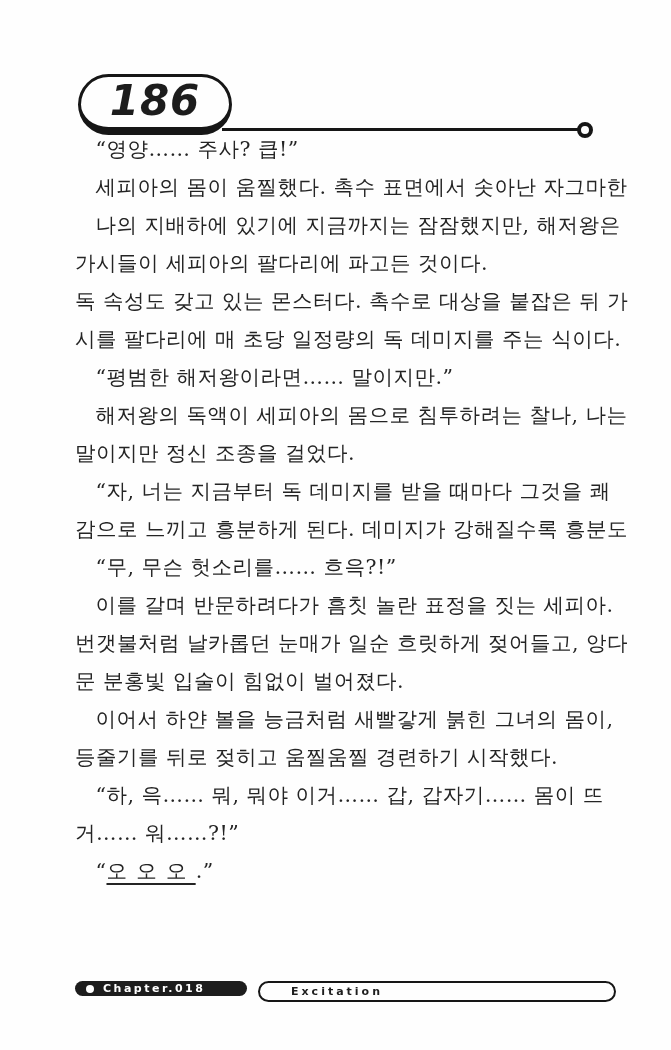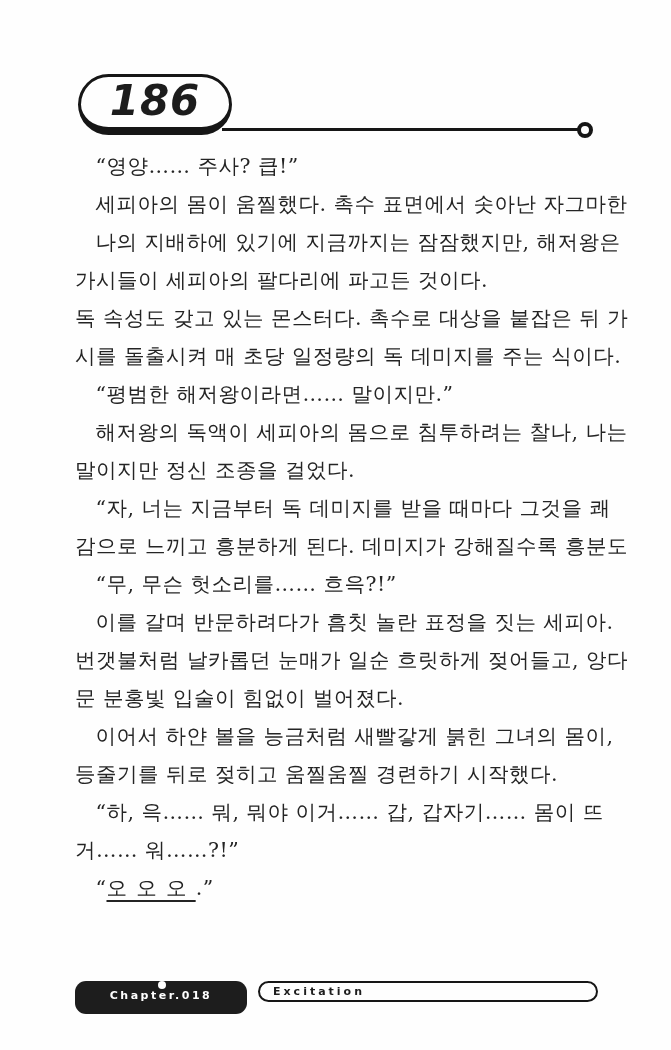--- a/index.html
+++ b/index.html
@@ -58,21 +58,21 @@
     height: 8px;
     border: 4px solid #161616;
     border-radius: 50%;
     background: #fefefe;
   }
 
   
   .body-text {
     position: absolute;
     left: 75px;
-    top: 147px;
+    top: 130px;
     width: 524px;
   }
   .text-line {
     font-size: 20.5px;
     line-height: 38px;
     letter-spacing: 0.5px;
     white-space: nowrap;
     color: #242424;
   }
   .text-line.first {
@@ -91,26 +91,25 @@
     left: 0;
     top: 981px;
     width: 671px;
     height: 24px;
   }
   .chapter-badge {
     position: absolute;
     left: 75px;
     top: 0;
     width: 172px;
-    height: 33px;
+    height: 15px;
     background: #1d1d1d;
     border-radius: 11px;
     display: flex;
     align-items: center;
-    flex-direction: column;
   }
   .bullet-icon {
     width: 8px;
     height: 8px;
     border-radius: 50%;
     background: #ffffff;
     margin-left: 11px;
     margin-right: 9px;
     flex: 0 0 auto;
   }
@@ -126,20 +125,21 @@
     position: absolute;
     left: 258px;
     top: 0;
     width: 336px;
     height: 17px;
     background: #fefefe;
     border: 2px solid #161616;
     border-radius: 11px;
     display: flex;
     align-items: center;
+    padding-left: 18px;
   }
   .section-label {
     font-family: "DejaVu Sans", "Liberation Sans", sans-serif;
     font-size: 11px;
     font-weight: bold;
     letter-spacing: 3px;
     color: #1d1d1d;
     margin-left: 13px;
   }
 </style>
@@ -155,21 +155,21 @@
     <div class="header-rule"></div>
     <div class="rule-end-ring"></div>
   </div>
 
   <main class="body-text" id="body-text">
       <div class="text-line first">“영양…… 주사? 큽!”</div>
       <div class="text-line first">세피아의 몸이 움찔했다. 촉수 표면에서 솟아난 자그마한</div>
       <div class="text-line first">나의 지배하에 있기에 지금까지는 잠잠했지만, 해저왕은</div>
       <div class="text-line">가시들이 세피아의 팔다리에 파고든 것이다.</div>
       <div class="text-line">독 속성도 갖고 있는 몬스터다. 촉수로 대상을 붙잡은 뒤 가</div>
-      <div class="text-line">시를 돌출시켜 매 초당 일정량의 독 데미지를 주는 식이다.</div>
+      <div class="text-line">시를 팔다리에 매 초당 일정량의 독 데미지를 주는 식이다.</div>
       <div class="text-line first">“평범한 해저왕이라면…… 말이지만.”</div>
       <div class="text-line first">해저왕의 독액이 세피아의 몸으로 침투하려는 찰나, 나는</div>
       <div class="text-line">말이지만 정신 조종을 걸었다.</div>
       <div class="text-line first">“자, 너는 지금부터 독 데미지를 받을 때마다 그것을 쾌</div>
       <div class="text-line">감으로 느끼고 흥분하게 된다. 데미지가 강해질수록 흥분도</div>
       <div class="text-line first">“무, 무슨 헛소리를…… 흐윽?!”</div>
       <div class="text-line first">이를 갈며 반문하려다가 흠칫 놀란 표정을 짓는 세피아.</div>
       <div class="text-line">번갯불처럼 날카롭던 눈매가 일순 흐릿하게 젖어들고, 앙다</div>
       <div class="text-line">문 분홍빛 입술이 힘없이 벌어졌다.</div>
       <div class="text-line first">이어서 하얀 볼을 능금처럼 새빨갛게 붉힌 그녀의 몸이,</div>

